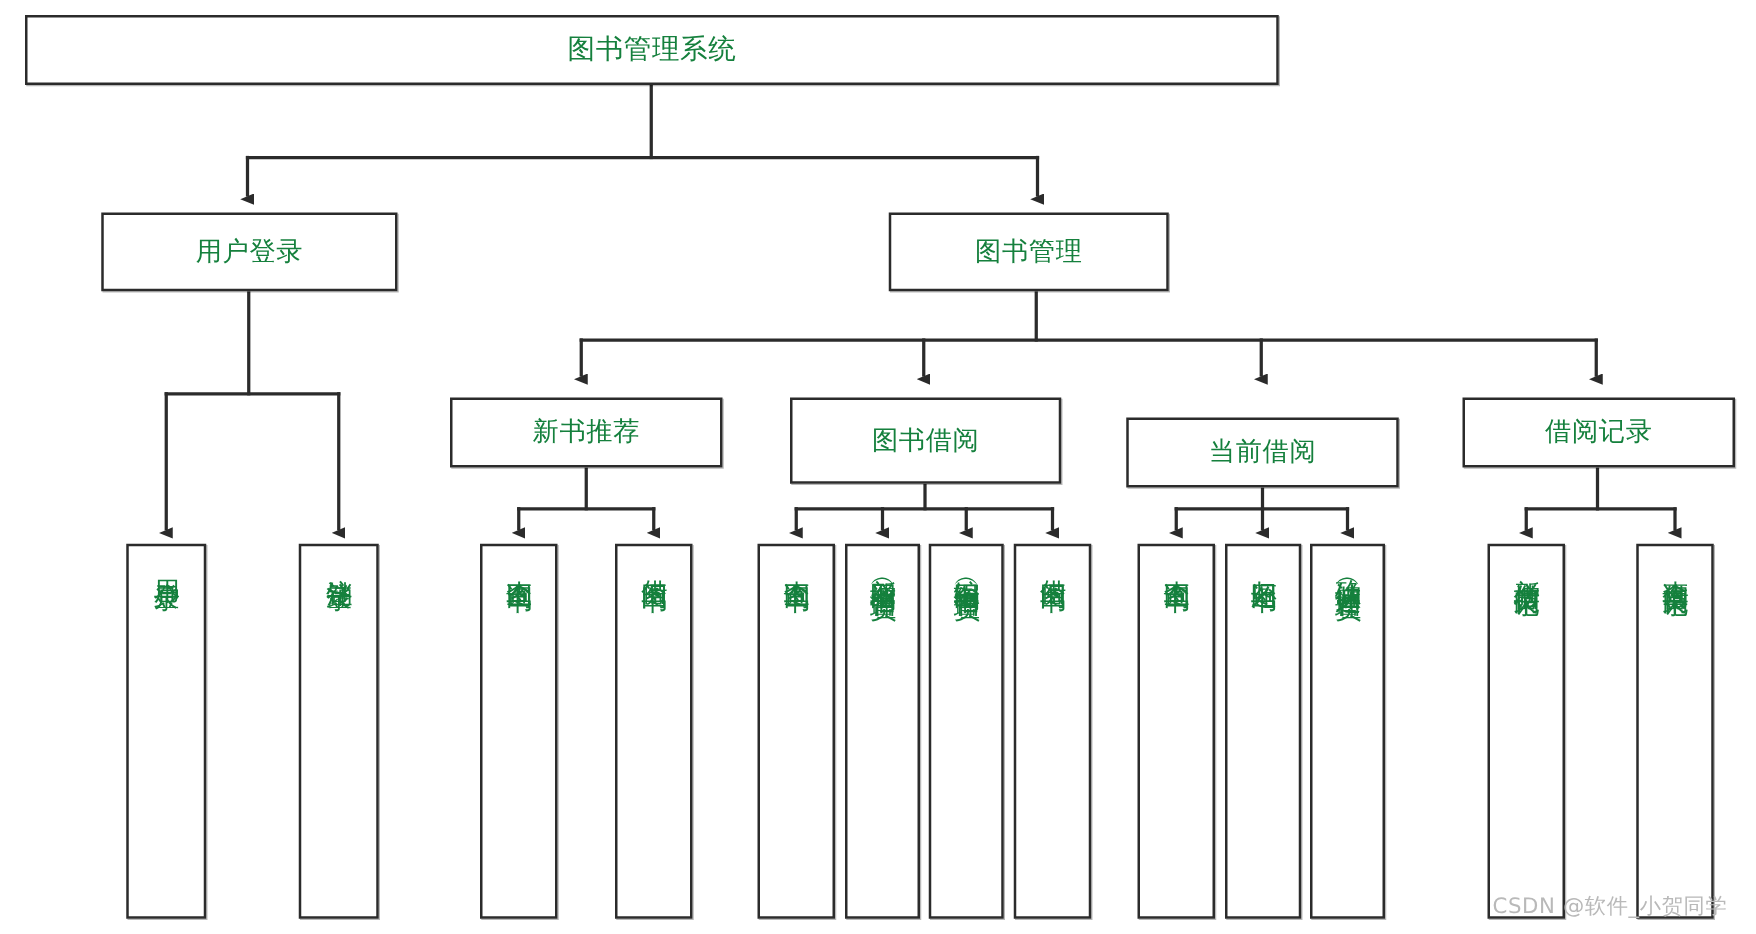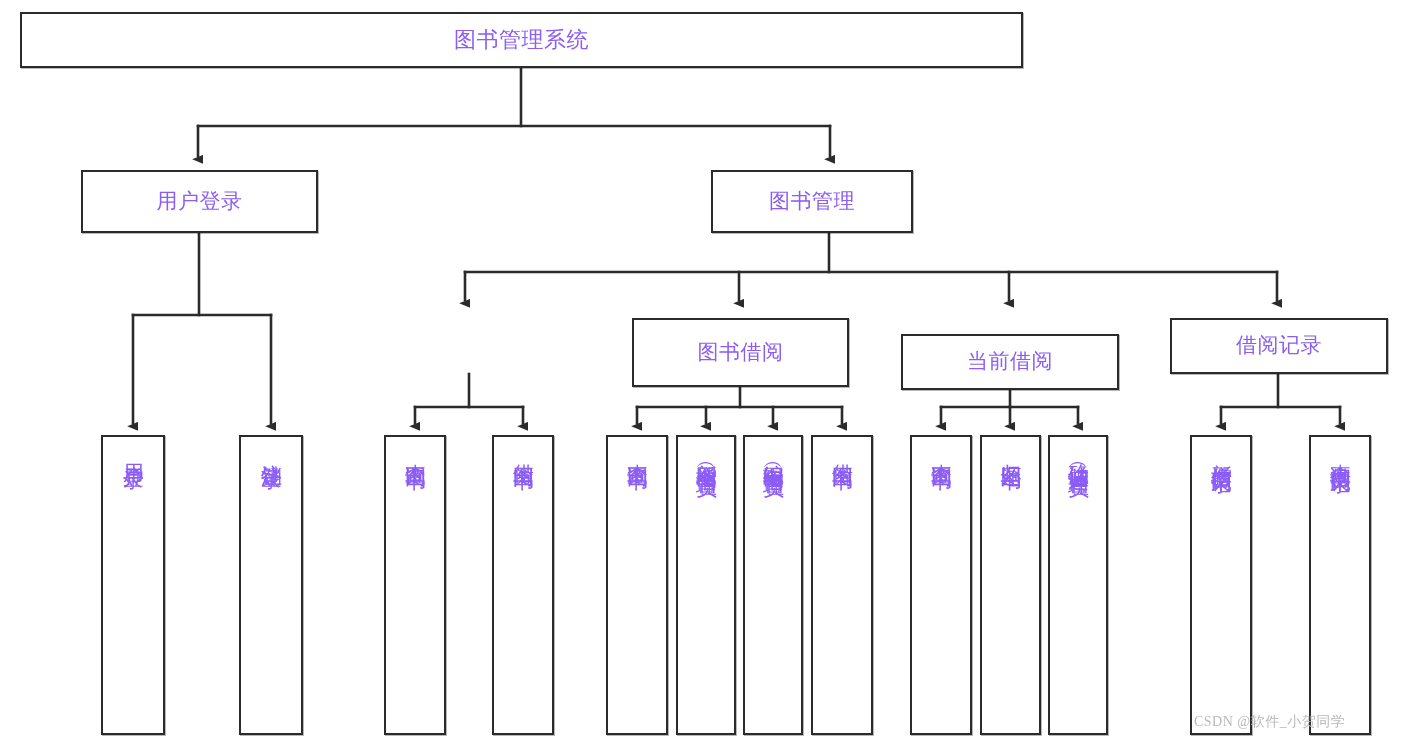--- a/index.html
+++ b/index.html
@@ -30,21 +30,21 @@
     position: absolute;
     box-sizing: border-box;
     background: #ffffff;
     border: 2px solid #2b2b2b;
     display: flex;
     align-items: center;
     justify-content: center;
     box-shadow: 1px 1px 0 rgba(0,0,0,0.28);
   }
   .node .label {
-    color: #8b5cf6;
+    color: #15803d;
     font-size: 21px;
     line-height: 1.12;
     letter-spacing: 0.5px;
     white-space: nowrap;
     text-align: left;
   }
   .node.vert {
     align-items: flex-start;
     padding-top: 10px;
   }
@@ -56,25 +56,24 @@
     line-height: 1.0;
     letter-spacing: 2px;
     white-space: nowrap;
     display: block;
     margin: 0 auto;
   }
   .node.root .label { font-size: 22px; }
   .watermark {
     position: absolute;
     color: #b9b9b9;
-    font-size: 14px;
+    font-size: 17px;
     letter-spacing: 0.5px;
     white-space: nowrap;
     user-select: none;
-    font-family: Liberation Serif, serif;
   }
 </style>
 </head>
 <body>
 
 <div id="canvas">
 
   <svg class="wires" viewBox="0 0 1405 747" xmlns="http://www.w3.org/2000/svg">
     <defs>
       <marker id="arrow" markerWidth="9" markerHeight="11" refX="1.2" refY="5.2" orient="auto" markerUnits="userSpaceOnUse">
@@ -125,24 +124,27 @@
     </g>
   </svg>
 
   <div class="node root" style="left:20px; top:12px; width:1003px; height:56px;">
     <span class="label">图书管理系统</span>
   </div>
 
   <div class="node" style="left:81px; top:170px; width:237px; height:63px;">
     <span class="label">用户登录</span>
   </div>
-  <div class="node" style="left:711px; top:170px; width:202px; height:63px;">
+  <div class="node" style="left:711px; top:170px; width:224px; height:63px;">
     <span class="label">图书管理</span>
   </div>
 
+  <div class="node" style="left:360px; top:318px; width:218px; height:56px;">
+    <span class="label">新书推荐</span>
+  </div>
   <div class="node" style="left:632px; top:318px; width:217px; height:69px;">
     <span class="label">图书借阅</span>
   </div>
   <div class="node" style="left:901px; top:318px; width:218px; height:56px;margin-top:16px;">
     <span class="label">当前借阅</span>
   </div>
   <div class="node" style="left:1170px; top:318px; width:218px; height:56px;">
     <span class="label">借阅记录</span>
   </div>
 

